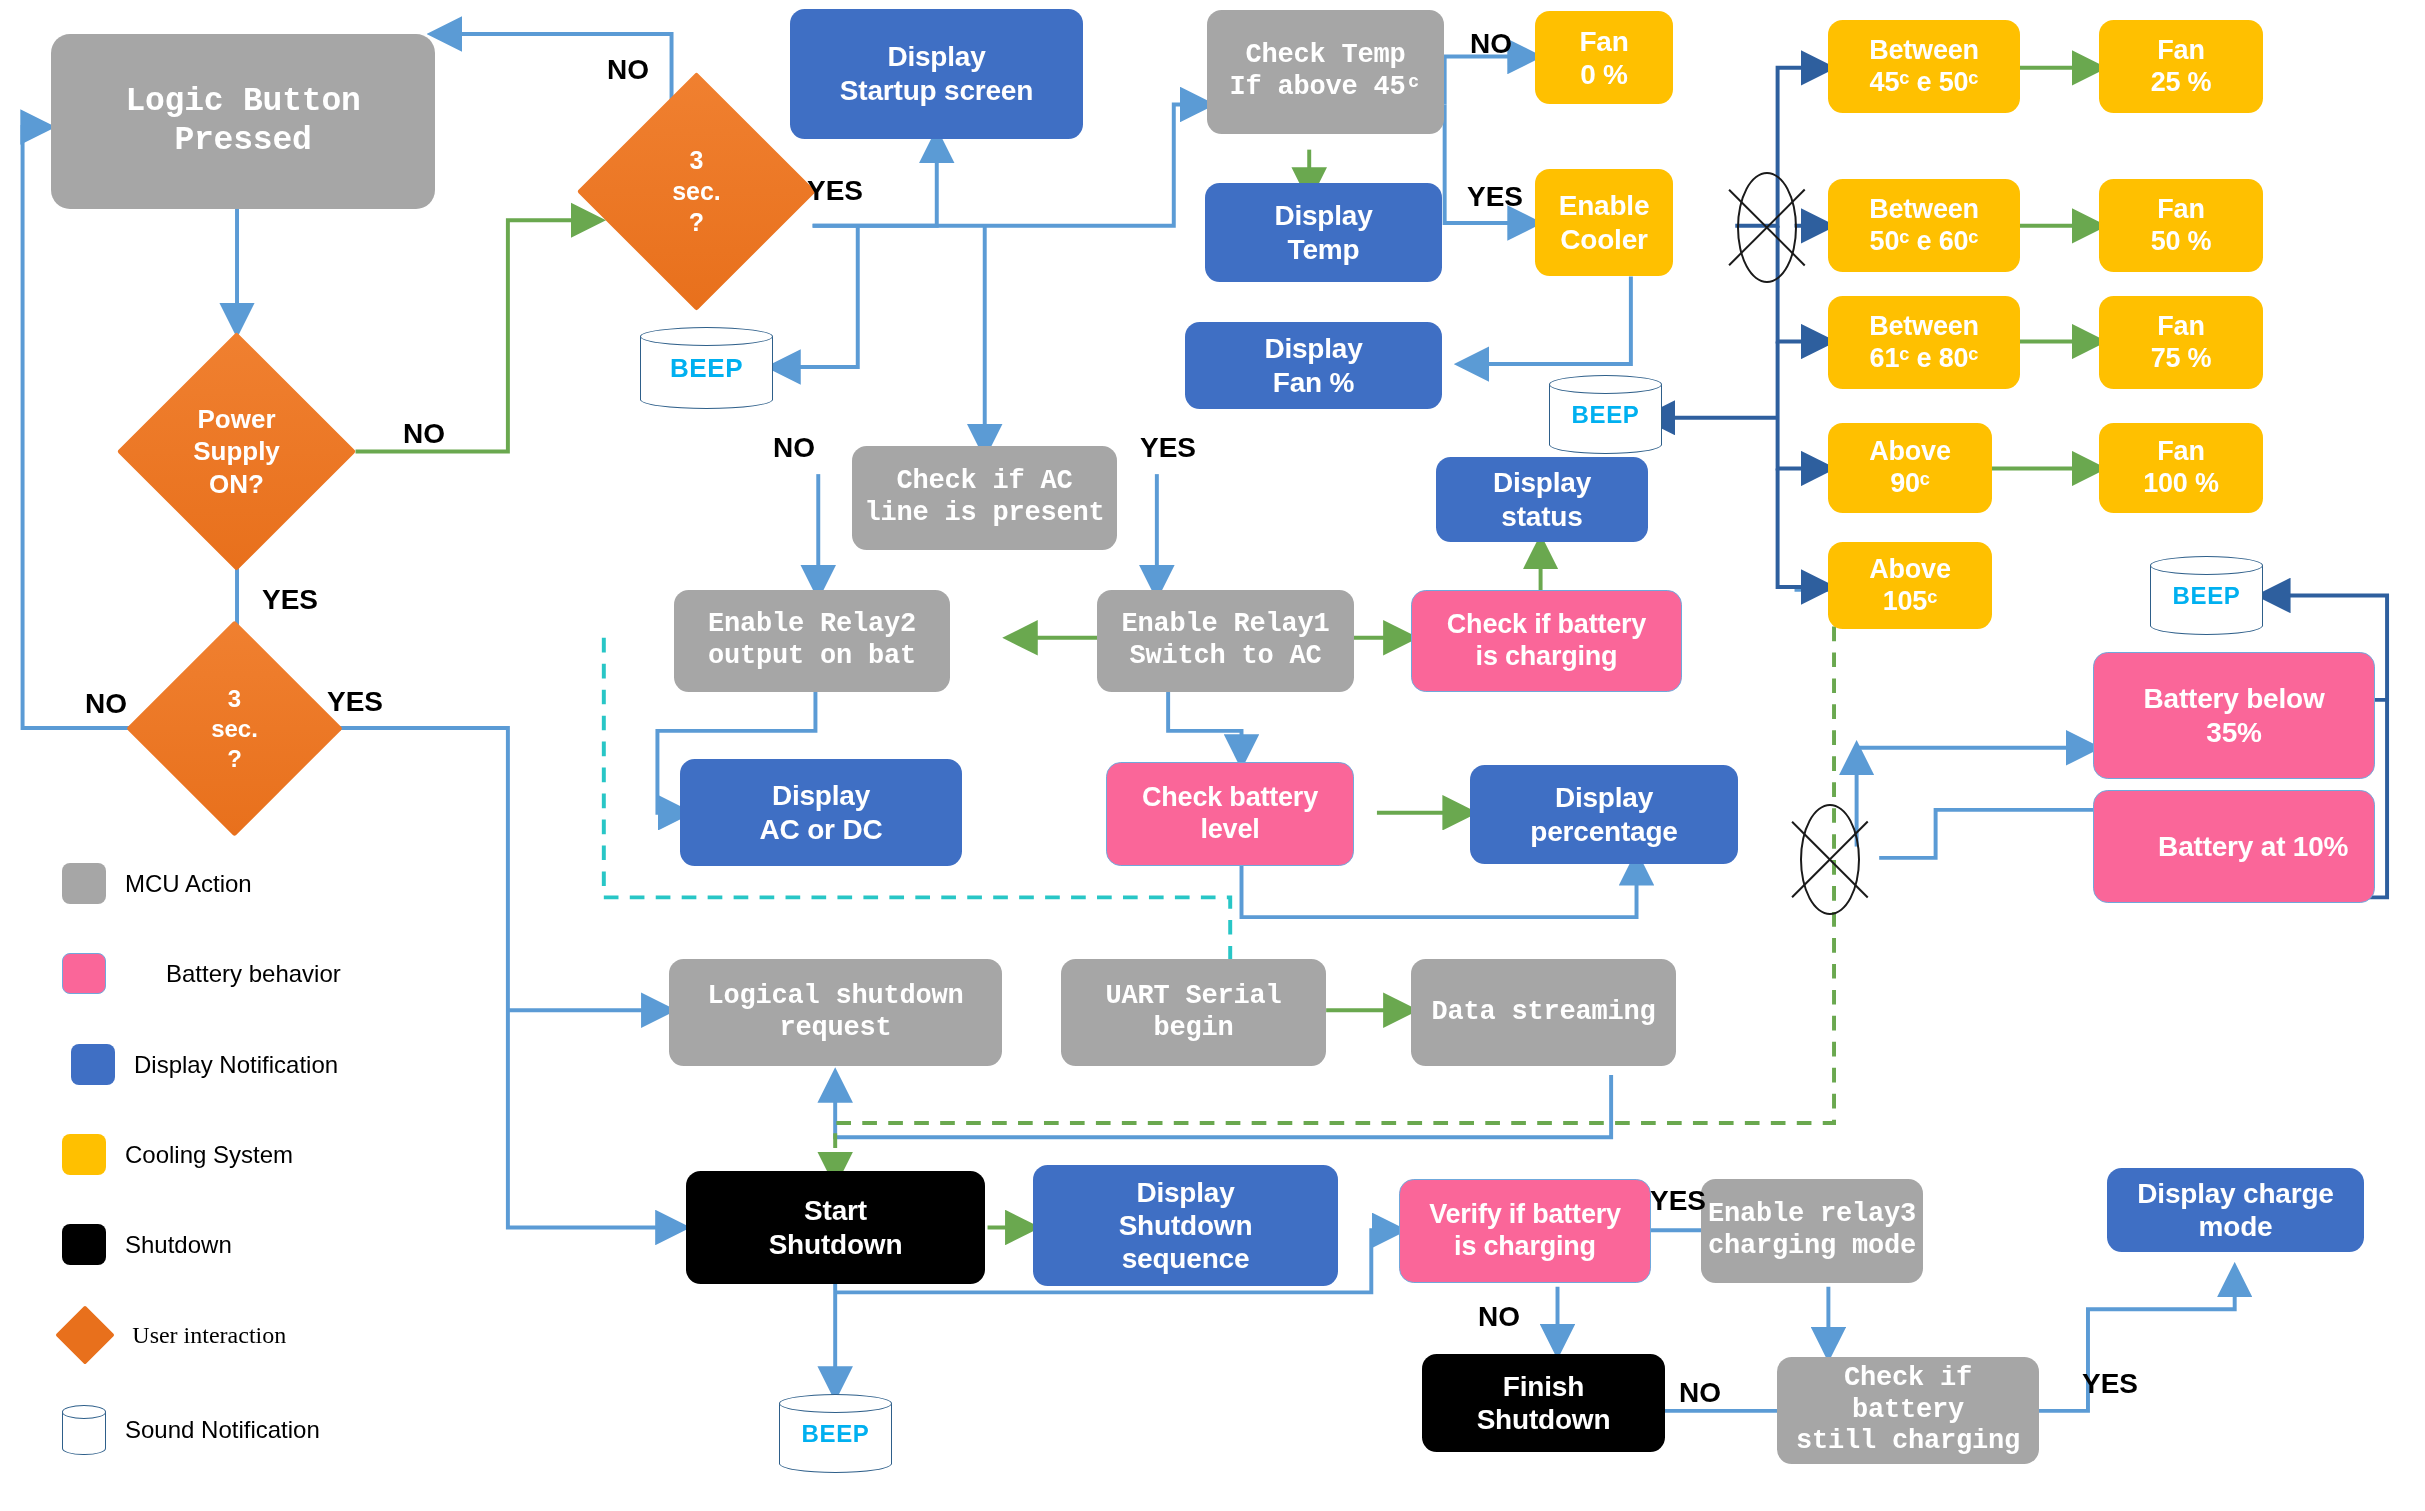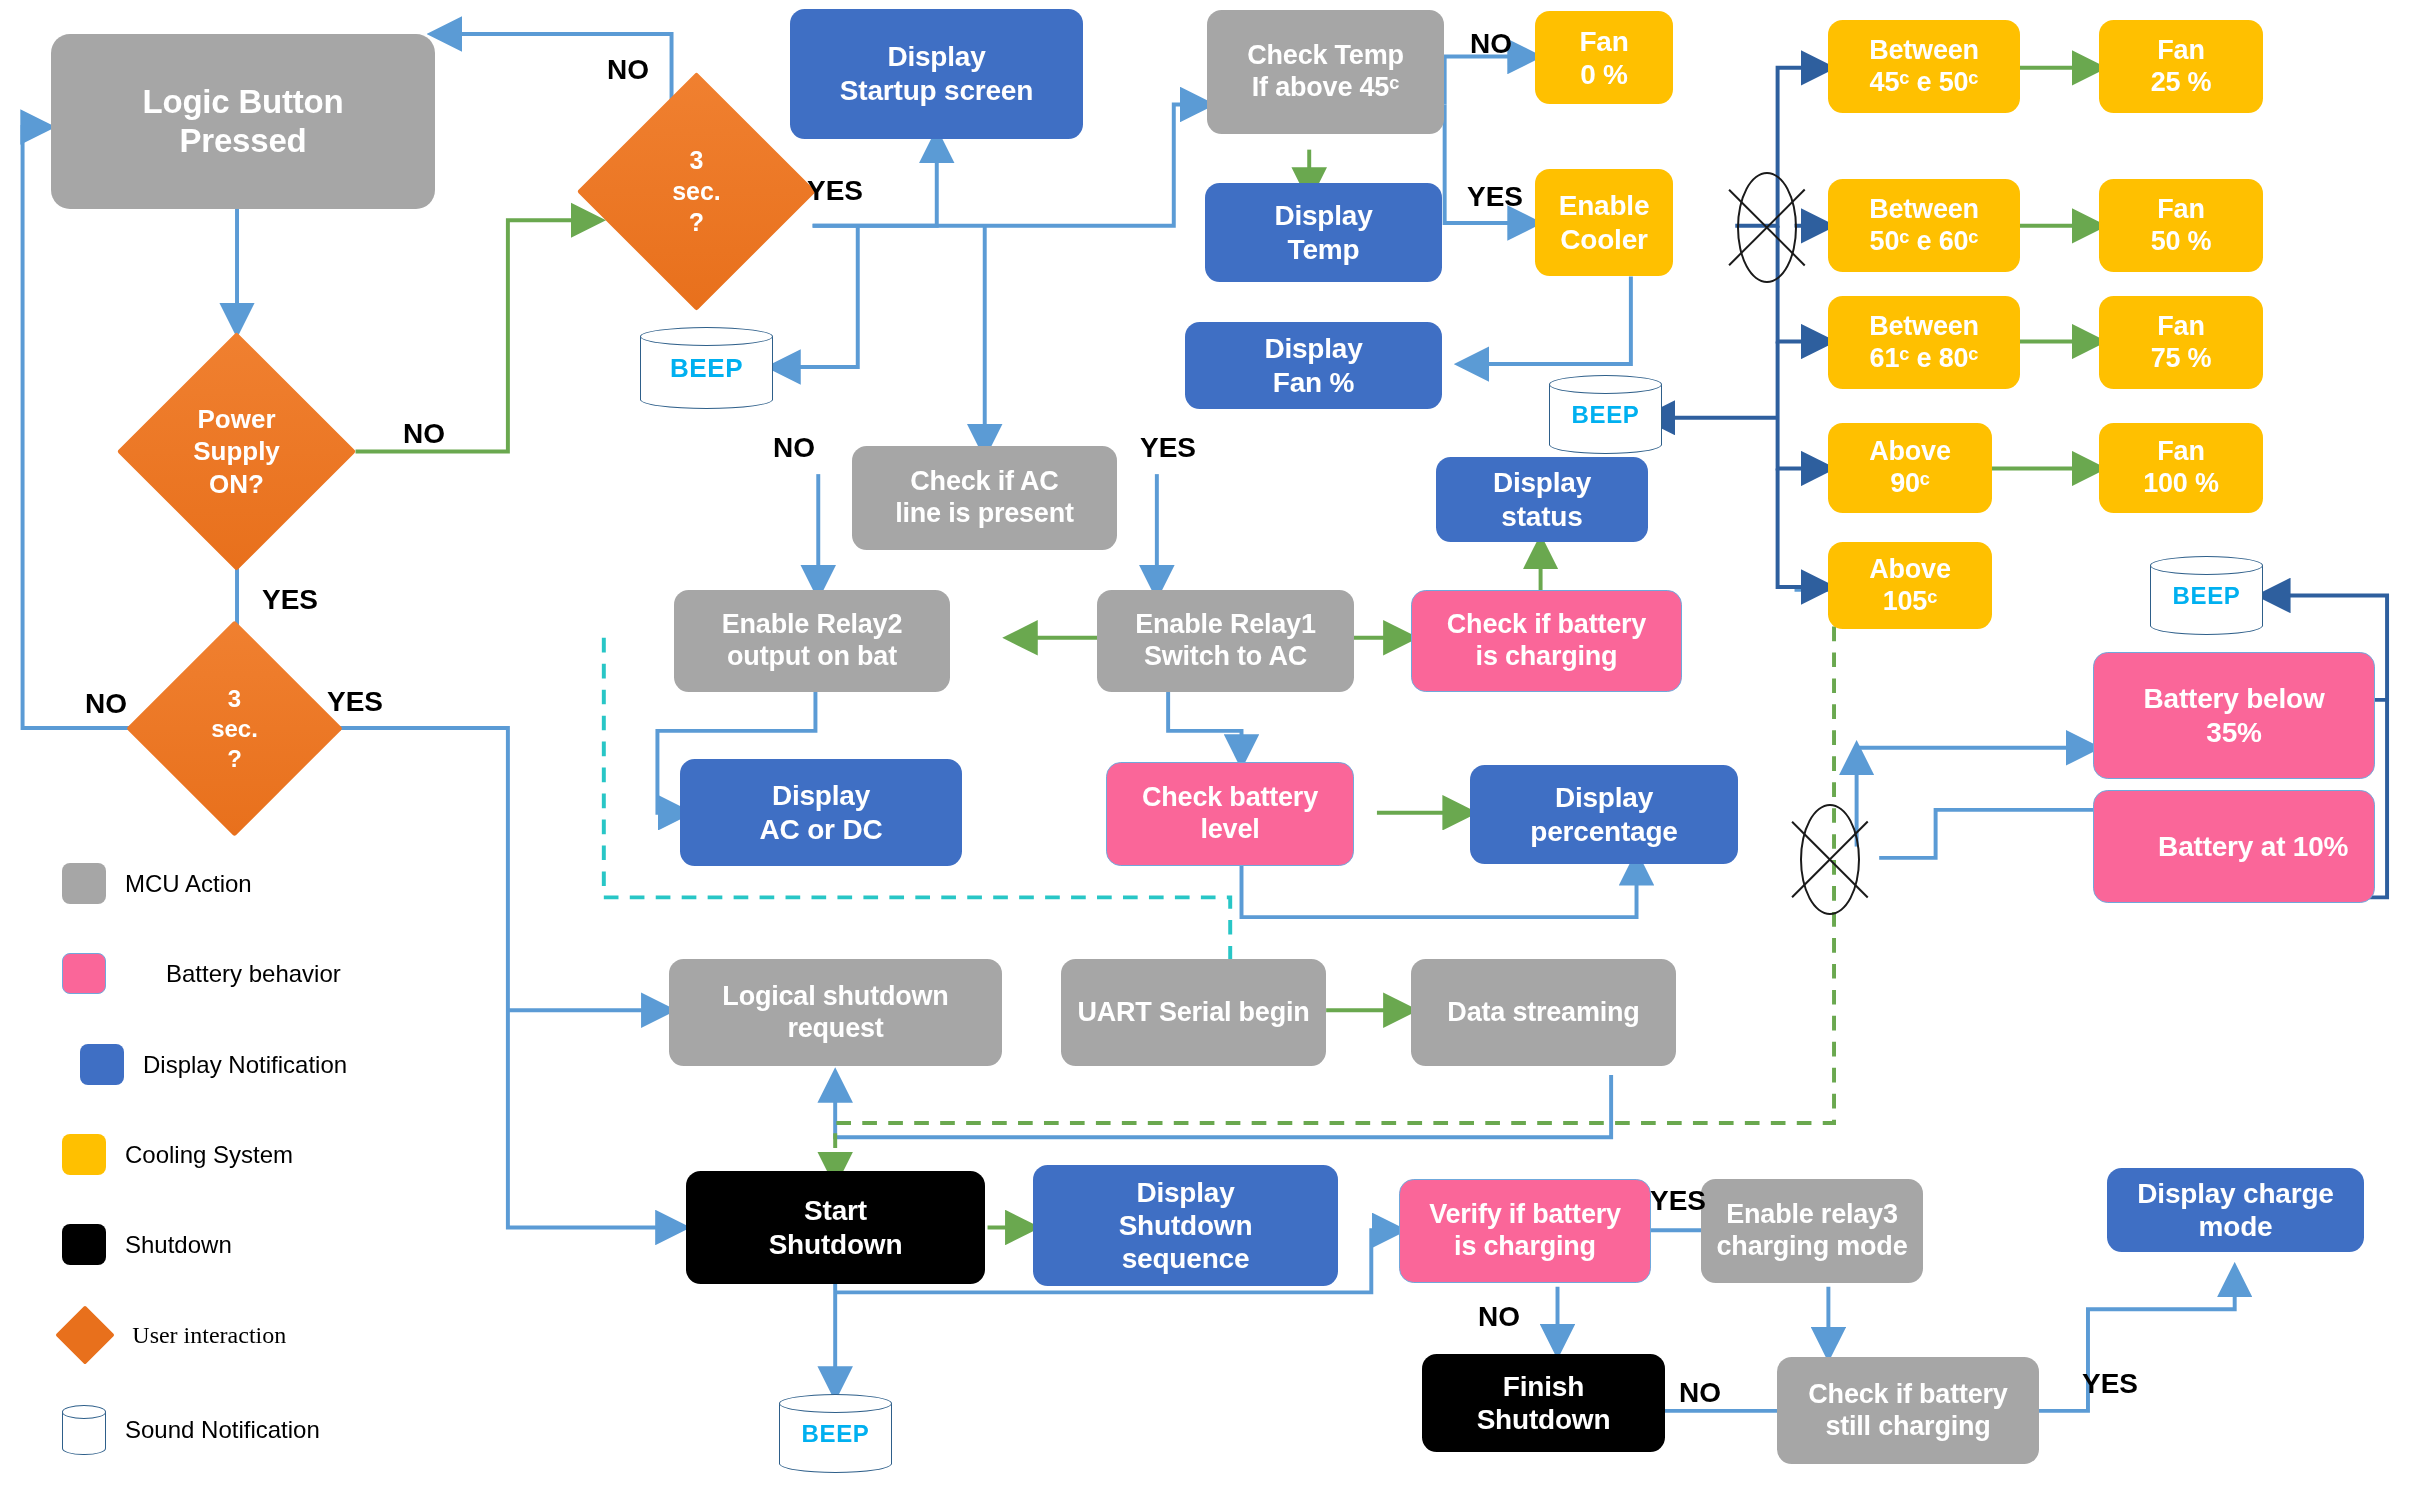--- a/index.html
+++ b/index.html
@@ -16,21 +16,21 @@
     display:flex;align-items:center;justify-content:center;
     text-align:center;
     color:#ffffff;
     font-weight:bold;
     line-height:1.18;
     border-radius:14.7px;
     padding:3.4px 5.6px;
     white-space:pre-line;
     letter-spacing:-0.2px;
   }
-  .n-mcu{background:#a6a6a6;}
+  .n-mcu{background:#a6a6a6;font-family:Liberation Mono, monospace;}
   .n-batt{background:#fa6699;border:1.7px solid #6fa8dc;}
   .n-disp{background:#3f6fc4;}
   .n-cool{background:#ffc000;}
   .n-shut{background:#000000;}
   .diamond{
     position:absolute;
     background:linear-gradient(135deg,#f08030 0%,#e8701c 100%);
     transform:rotate(45deg);
     border-radius:2.3px;
     display:block;
@@ -391,21 +391,21 @@
     <div class="legend-row" style="left:0;top:0;">
       <div class="sw sw-mcu"></div>
       <div class="legend-text">MCU Action</div>
     </div>
 
     <div class="legend-row" style="left:0;top:90px;gap:41px;">
       <div class="sw sw-batt"></div>
       <div class="legend-text">Battery behavior</div>
     </div>
 
-    <div class="legend-row" style="left:18px;top:181px;">
+    <div class="legend-row" style="left:9px;top:181px;">
       <div class="sw sw-disp"></div>
       <div class="legend-text">Display Notification</div>
     </div>
 
     <div class="legend-row" style="left:0;top:271px;">
       <div class="sw sw-cool"></div>
       <div class="legend-text">Cooling System</div>
     </div>
 
     <div class="legend-row" style="left:0;top:361px;">

